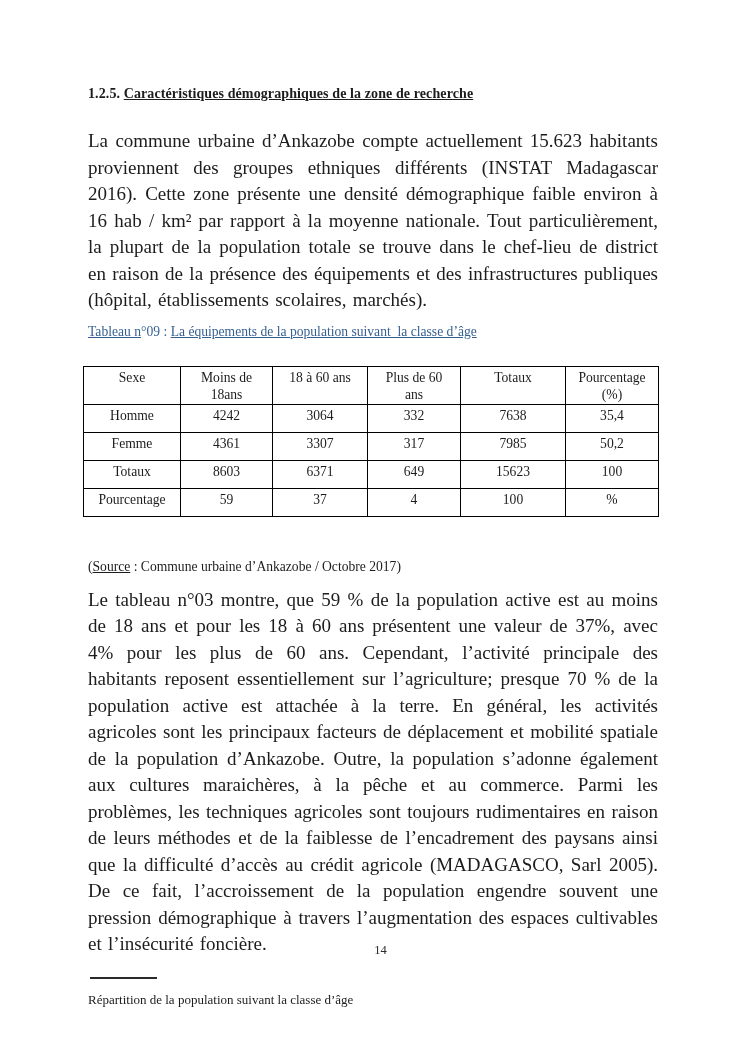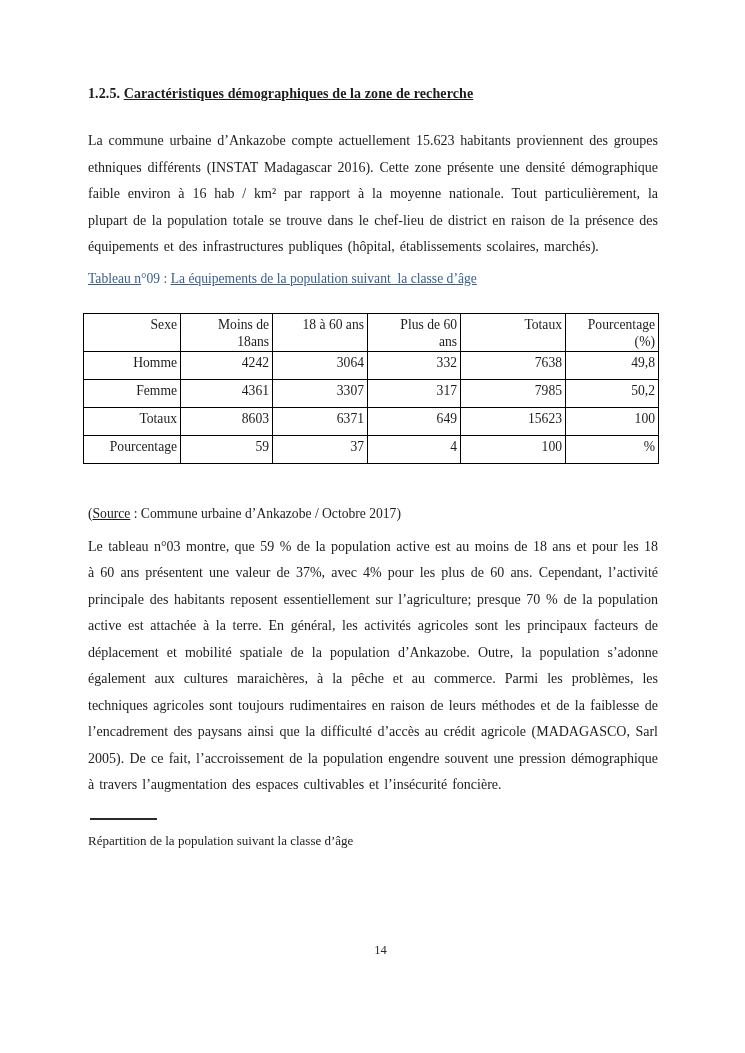--- a/index.html
+++ b/index.html
@@ -23,21 +23,21 @@
     width: 570px;
   }
   .heading {
     font-size: 14px;
     font-weight: bold;
     margin: 0 0 26px 0;
     letter-spacing: 0.1px;
   }
   .heading .underl { text-decoration: underline; }
   .para {
-    font-size: 14px;
+    font-size: 19px;
     line-height: 26.5px;
     text-align: justify;
     margin: 0;
     word-spacing: 1.5px;
   }
   .caption {
     font-size: 13.6px;
     margin: 10px 0 0 0;
     color: #365f91;
     white-space: pre-wrap;
@@ -46,21 +46,21 @@
   table.demo {
     border-collapse: collapse;
     table-layout: fixed;
     width: 575px;
     margin: 26px 0 0 -5px;
   }
   table.demo td, table.demo th {
     border: 1.5px solid #000000;
     font-size: 13.6px;
     font-weight: normal;
-    text-align: right;
+    text-align: center;
     vertical-align: top;
     padding: 2px 3px 1px 3px;
     line-height: 17px;
   }
   table.demo thead th { white-space: pre-line; }
   table.demo tbody td { height: 24px; }
   .source-line {
     font-size: 13.6px;
     margin: 42px 0 0 0;
   }
@@ -125,21 +125,21 @@
 (%)</th>
           </tr>
       </thead>
       <tbody>
           <tr>
             <td>Homme</td>
             <td>4242</td>
             <td>3064</td>
             <td>332</td>
             <td>7638</td>
-            <td>49,8</td>
+            <td>35,4</td>
           </tr>
           <tr>
             <td>Femme</td>
             <td>4361</td>
             <td>3307</td>
             <td>317</td>
             <td>7985</td>
             <td>50,2</td>
           </tr>
           <tr>

